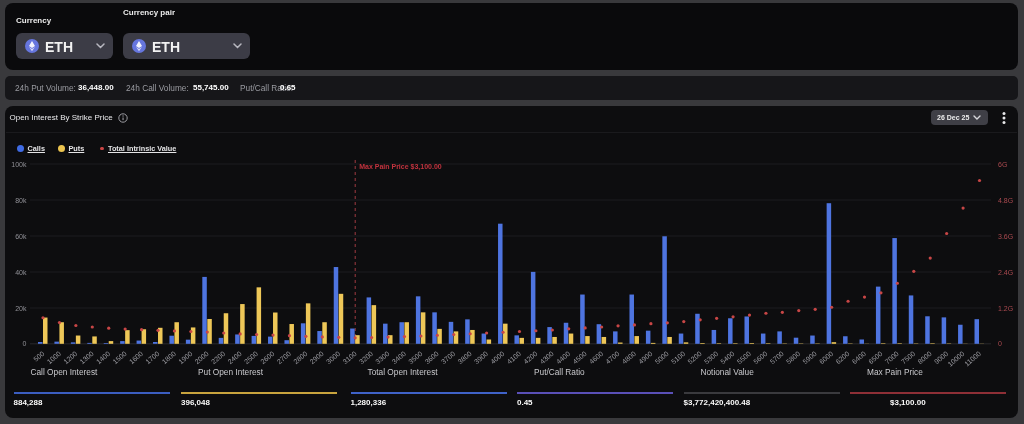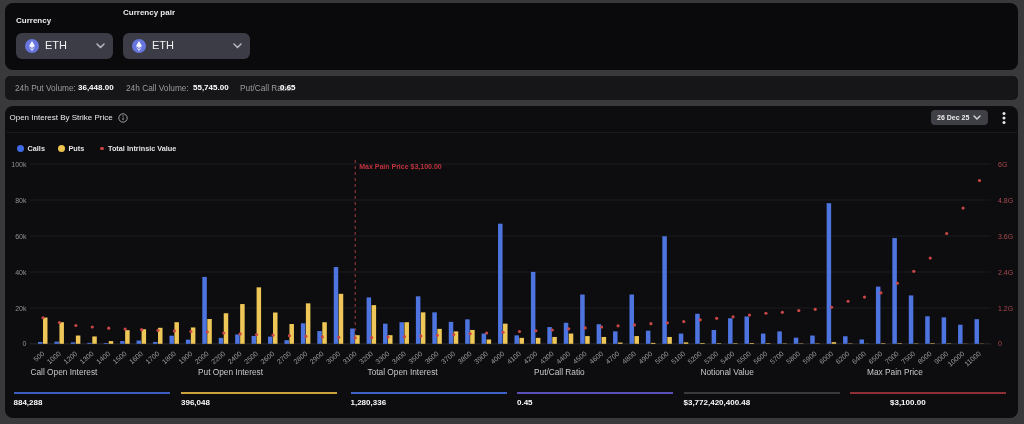--- a/index.html
+++ b/index.html
@@ -4,24 +4,24 @@
 <style>
 * { margin:0; padding:0; box-sizing:border-box; }
 html,body { width:1024px; height:424px; background:#39393c; font-family:"Liberation Sans",sans-serif; overflow:hidden; }
 #page { position:relative; width:1024px; height:424px; }
 .abs { position:absolute; }
 .panel1 { left:5px; top:3px; width:1013px; height:67px; background:#0a0a0c; border-radius:8px; }
 .statsbar { left:5px; top:75.5px; width:1013px; height:24px; background:#161619; border-radius:5px; }
 .panel2 { left:5px; top:105.5px; width:1013px; height:312px; background:#0d0d0f; border-radius:8px; }
 .lbl { font-size:8px; font-weight:bold; color:#ececec; }
 .dd { position:absolute; background:#3c3c46; border-radius:6px; height:26px; top:32.5px; }
-.ethtxt { position:absolute; font-size:11px; font-weight:normal; color:#f2f2f2; top:8px; }
+.ethtxt { position:absolute; font-size:14px; font-weight:bold; color:#f2f2f2; top:8px; }
 .sb-l { position:absolute; top:82.5px; font-size:8.3px; color:#9a9ba1; }
 .sb-v { position:absolute; top:82.7px; font-size:8px; font-weight:bold; color:#ffffff; }
-.leg { position:absolute; top:144px; font-size:7.3px; font-weight:bold; color:#e4e4e6; }
+.leg { position:absolute; top:144px; font-size:7.3px; font-weight:bold; color:#e4e4e6;text-decoration:underline; }
 .bs-l { position:absolute; top:367px; font-size:8.3px; color:#c9c9cd;margin-left:17px; }
 .bs-u { position:absolute; top:392px; height:1.5px; width:156px; }
 .bs-v { position:absolute; top:397.6px; font-size:8px; font-weight:bold; color:#fafafa; }
 </style>
 </head>
 <body>
 <div id="page">
   <div class="abs panel1"></div>
   <div class="abs statsbar"></div>
   <div class="abs panel2"></div>

